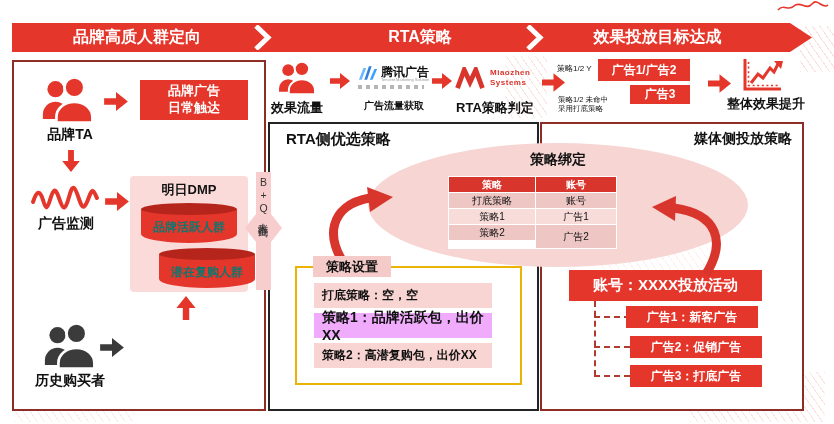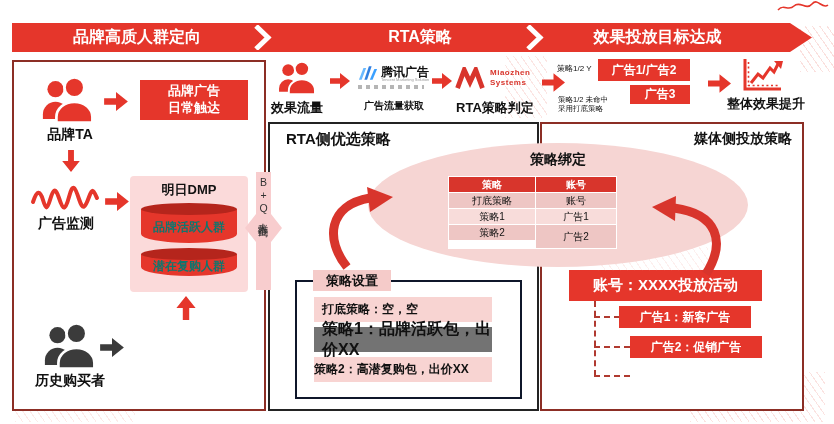--- a/index.html
+++ b/index.html
@@ -141,21 +141,21 @@
       <path d="M0,8 h15 v-8 l15,12 -15,12 v-8 H0z"></path>
       </svg>
 
     <div class="abs" style="left:116px;top:114px;width:118px;height:116px;background:var(--pinklight);border-radius:4px">
       <div class="abs" style="left:0;top:5px;width:100%;text-align:center;font-size:13px;font-weight:600">明日DMP</div>
       <div class="abs" style="left:11px;top:27px;width:96px;height:40px">
         <div class="cyl-body" style="background:var(--red)"></div>
           <div class="cyl-top" style="background:var(--darkred)"></div>
         <div class="cyl-text" style="font-size:12px">品牌活跃人群</div>
       </div>
-      <div class="abs" style="left:11px;top:72px;width:96px;height:28px">
+      <div class="abs" style="left:29px;top:72px;width:96px;height:40px">
         <div class="cyl-body" style="background:var(--red)"></div>
           <div class="cyl-top" style="background:var(--darkred)"></div>
         <div class="cyl-text" style="font-size:12px">潜在复购人群</div>
       </div>
     </div>
 
     <svg class="abs" style="left:160px;top:234px;color:var(--red);transform:rotate(-90deg)" width="24" height="24" viewBox="0 0 30 24" fill="currentColor">
       <path d="M0,8 h15 v-8 l15,12 -15,12 v-8 H0z"></path>
       </svg>
 
@@ -175,22 +175,23 @@
     <div class="abs" style="left:16px;top:6px;font-size:15px;font-weight:bold">RTA侧优选策略</div>
   </div>
 
   <div class="panel" style="left:540px;top:122px;width:260px;height:285px;border:2px solid var(--maroon)">
     <div class="abs" style="right:10px;top:6px;font-size:14px;font-weight:bold">媒体侧投放策略</div>
     <div class="abs flexc redbox" style="left:27px;top:146px;width:193px;height:31px;font-size:15px">账号：XXXX投放活动</div>
     <div class="dashv" style="left:52px;top:177px;height:75px"></div>
     <div class="dashh" style="left:52px;top:192px;width:36px"></div>
     <div class="dashh" style="left:52px;top:222px;width:36px"></div>
     <div class="dashh" style="left:52px;top:251px;width:36px"></div>
-    <div class="abs flexc redbox" style="left:77px;top:182px;width:132px;height:22px;font-size:12px">广告1：新客广告</div>
+    <div class="abs flexc redbox" style="left:84px;top:182px;width:132px;height:22px;font-size:12px">广告1：新客广告</div>
     <div class="abs flexc redbox" style="left:88px;top:212px;width:132px;height:22px;font-size:12px">广告2：促销广告</div>
+    <div class="abs flexc redbox" style="left:88px;top:241px;width:132px;height:22px;font-size:12px">广告3：打底广告</div>
   </div>
 
   <div class="abs" style="left:368px;top:143px;width:380px;height:124px;background:var(--pink);border-radius:50%;z-index:2"></div>
   <div class="abs" style="left:368px;top:151px;width:380px;text-align:center;font-size:14px;font-weight:bold;z-index:3">策略绑定</div>
   <div class="abs" style="left:448px;top:176px;width:167px;z-index:3;display:grid;grid-template-columns:86px 80px;gap:1px;background:#fff;border:1px solid #fff">
     <div class="flexc" style="background:var(--red2);color:#fff;font-weight:bold;font-size:10px;height:15px">策略</div>
     <div class="flexc" style="background:var(--red2);color:#fff;font-weight:bold;font-size:10px;height:15px">账号</div>
     <div class="flexc" style="background:var(--pinkrow-a);font-size:10px;height:15px">打底策略</div>
     <div class="flexc" style="background:var(--pinkrow-a);font-size:10px;height:15px">账号</div>
     <div class="flexc" style="background:var(--pinkrow-b);font-size:10px;height:15px">策略1</div>
@@ -201,25 +202,25 @@
 
   <svg class="abs" style="left:325px;top:185px;z-index:3" width="75" height="85" viewBox="0 0 75 85">
     <path d="M22,82 C0,55 3,20 45,13" stroke="#d8352c" stroke-width="9" fill="none"></path>
     <polygon points="42,2 68,12 45,27" fill="#d8352c"></polygon>
   </svg>
   <svg class="abs" style="left:648px;top:192px;z-index:3" width="75" height="85" viewBox="0 0 75 85">
     <path d="M58,82 C78,50 70,22 26,16" stroke="#d8352c" stroke-width="9" fill="none"></path>
     <polygon points="4,15 28,4 27,29" fill="#d8352c"></polygon>
   </svg>
 
-  <div class="abs" style="left:295px;top:280px;width:223px;height:115px;border:2px solid #0f172a;background:#fff;z-index:3">
+  <div class="abs" style="left:295px;top:266px;width:223px;height:115px;border:2px solid #eab308;background:#fff;z-index:3">
     <div class="abs flexc" style="left:16px;top:-12px;width:78px;height:21px;background:#f5cbc9;font-size:13px;font-weight:bold">策略设置</div>
     <div class="abs" style="left:17px;top:15px;width:178px;height:25px;background:#f8d4d2;font-size:12px;font-weight:600;display:flex;align-items:center;padding-left:8px;box-sizing:border-box">打底策略：空，空</div>
-    <div class="abs" style="left:17px;top:45px;width:178px;height:25px;background:#737373;font-size:16px;font-weight:600;display:flex;align-items:center;padding-left:8px;box-sizing:border-box">策略1：品牌活跃包，出价XX</div>
-    <div class="abs" style="left:17px;top:75px;width:178px;height:25px;background:#f8d4d2;font-size:12px;font-weight:600;display:flex;align-items:center;padding-left:0;box-sizing:border-box">策略2：高潜复购包，出价XX</div>
+    <div class="abs" style="left:17px;top:45px;width:178px;height:25px;background:#f0abfc;font-size:14px;font-weight:600;display:flex;align-items:center;padding-left:8px;box-sizing:border-box">策略1：品牌活跃包，出价XX</div>
+    <div class="abs" style="left:17px;top:75px;width:178px;height:25px;background:#f8d4d2;font-size:12px;font-weight:600;display:flex;align-items:center;padding-left:8px;box-sizing:border-box">策略2：高潜复购包，出价XX</div>
   </div>
 
   <div class="abs" style="left:256px;top:172px;width:15px;height:118px;background:#f8cdce;z-index:4;display:flex;justify-content:center">
     <div style="writing-mode:vertical-rl;text-orientation:upright;font-size:10.5px;color:#333;letter-spacing:1px;margin-top:4px">B+Q人群查询</div>
   </div>
   <div class="tri" style="left:245px;top:214px;border-top:14px solid transparent;border-bottom:14px solid transparent;border-right:11px solid #f8cdce;z-index:4"></div>
   <div class="tri" style="left:271px;top:214px;border-top:14px solid transparent;border-bottom:14px solid transparent;border-left:11px solid #f8cdce;z-index:4"></div>
 
 </div>
 

